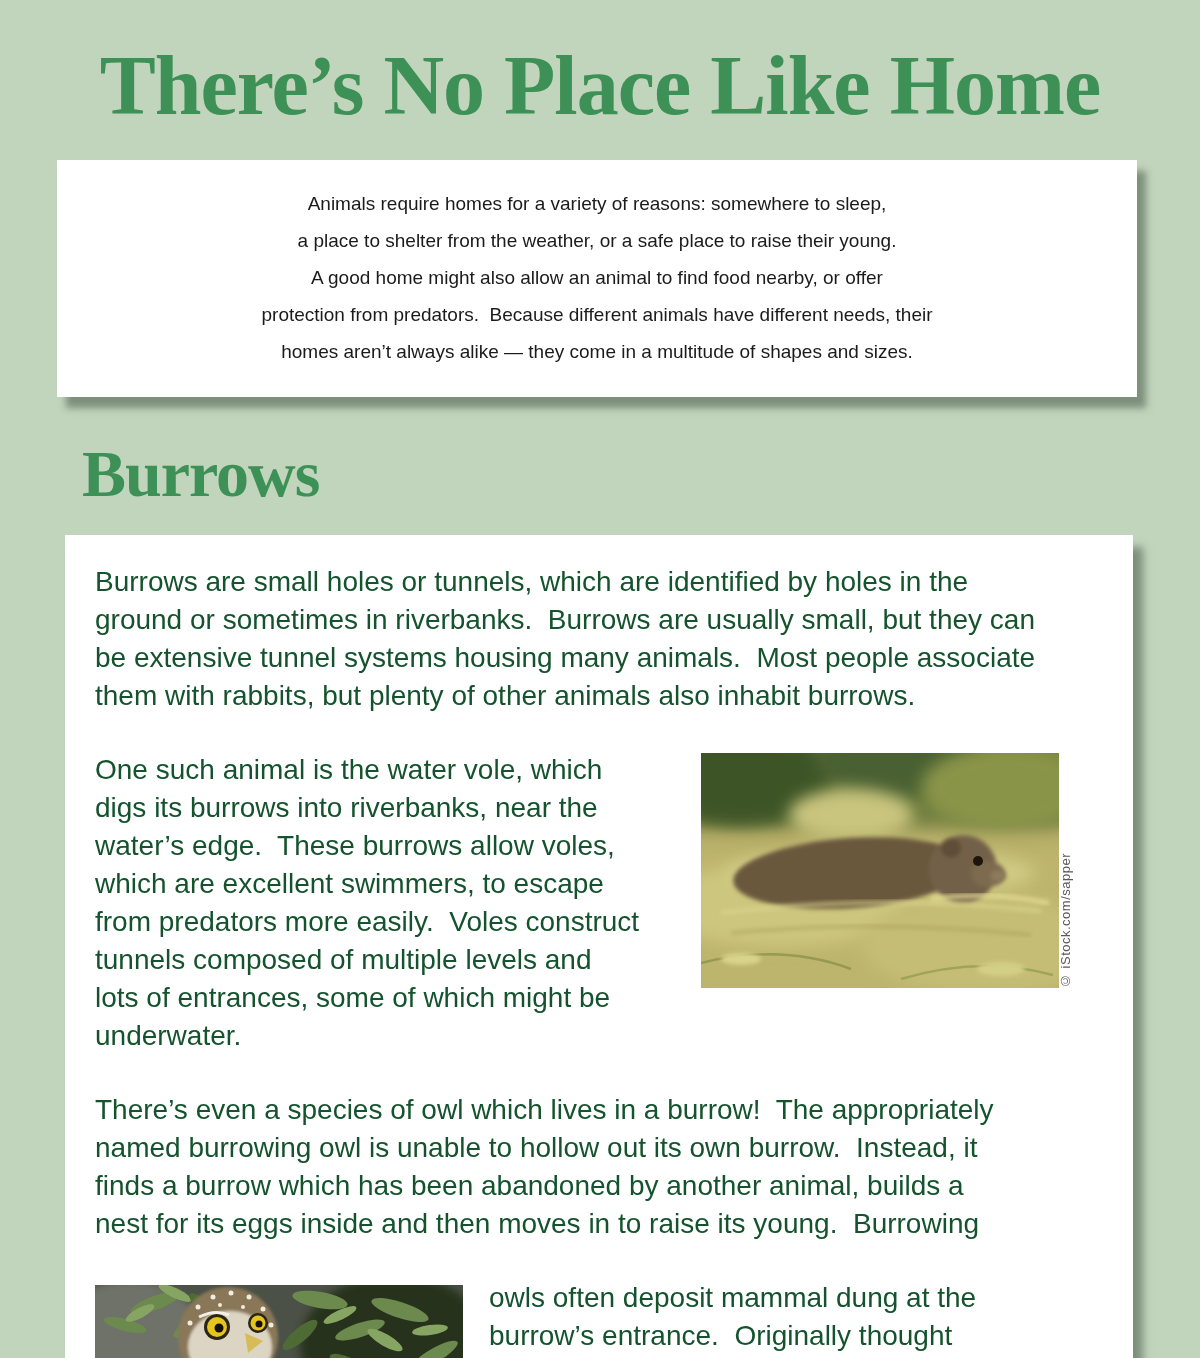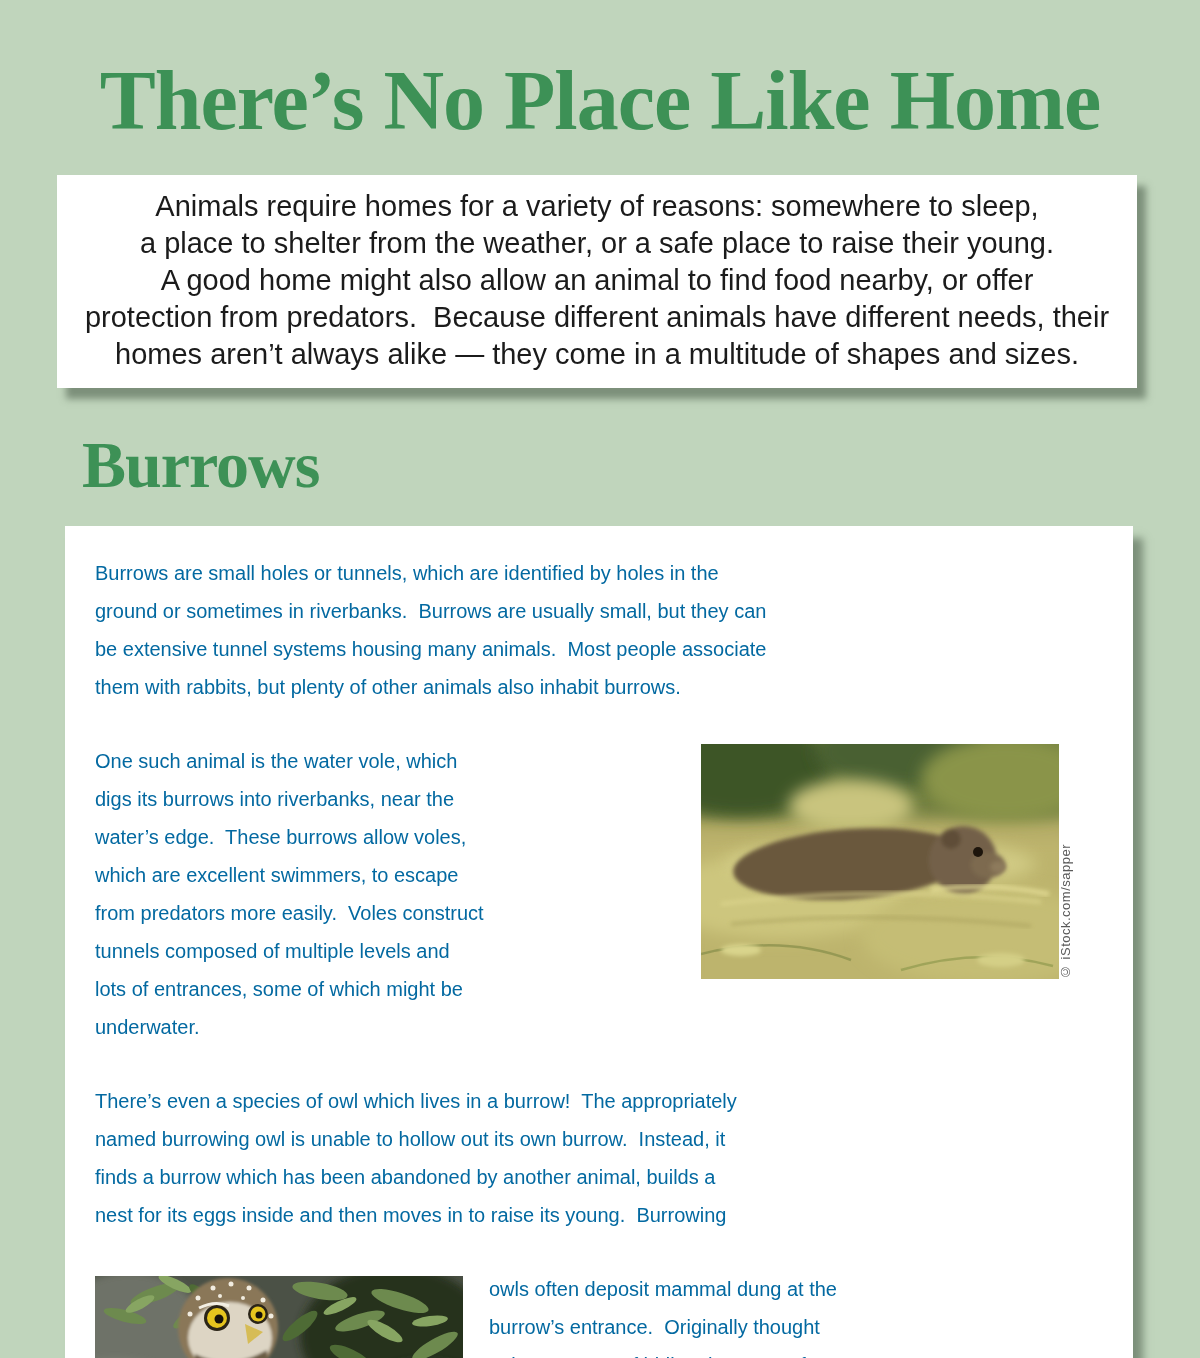--- a/index.html
+++ b/index.html
@@ -9,40 +9,40 @@
   body {
     width: 1200px;
     height: 1358px;
     background: #c0d5bc;
     overflow: hidden;
     position: relative;
     font-family: "Liberation Sans", "DejaVu Sans", sans-serif;
   }
   .page-title {
     margin: 0;
-    padding-top: 56px;
+    padding-top: 41px;
     text-align: center;
     font-family: "Liberation Serif", "DejaVu Serif", serif;
     font-weight: bold;
     font-size: 84px;
     line-height: 1.06;
     color: #3d9156;
     letter-spacing: -1px;
   }
   .intro-panel {
     box-sizing: border-box;
     width: 1080px;
     margin: 30px 0 0 57px;
     background: #ffffff;
     box-shadow: 9px 11px 7px rgba(70, 88, 70, 0.55);
     padding: 13px 12px 15px 12px;
   }
   .intro-text {
-    margin: 0;
-    font-size: 29px;
+    margin: 12px;
+    font-size: 19px;
     line-height: 37px;
     color: #1b1b1b;
     text-align: center;
     white-space: pre-wrap;
   }
   .section-heading {
     margin: 44px 0 0 82px;
     font-family: "Liberation Serif", "DejaVu Serif", serif;
     font-weight: bold;
     font-size: 66px;
@@ -54,23 +54,23 @@
     box-sizing: border-box;
     width: 1068px;
     height: 880px;
     margin: 28px 0 0 65px;
     background: #ffffff;
     box-shadow: 10px 12px 8px rgba(70, 88, 70, 0.55);
     padding: 28px 30px 40px 30px;
   }
   .body-para {
     margin: 0 0 36px 0;
-    font-size: 20px;
+    font-size: 28px;
     line-height: 38px;
-    color: #0369a1;
+    color: #14532d;
     white-space: pre-wrap;
   }
   .body-para.last {
     margin-bottom: 0;
   }
   .vole-figure {
     float: right;
     width: 380px;
     margin: 2px 22px 8px 22px;
     display: flex;

